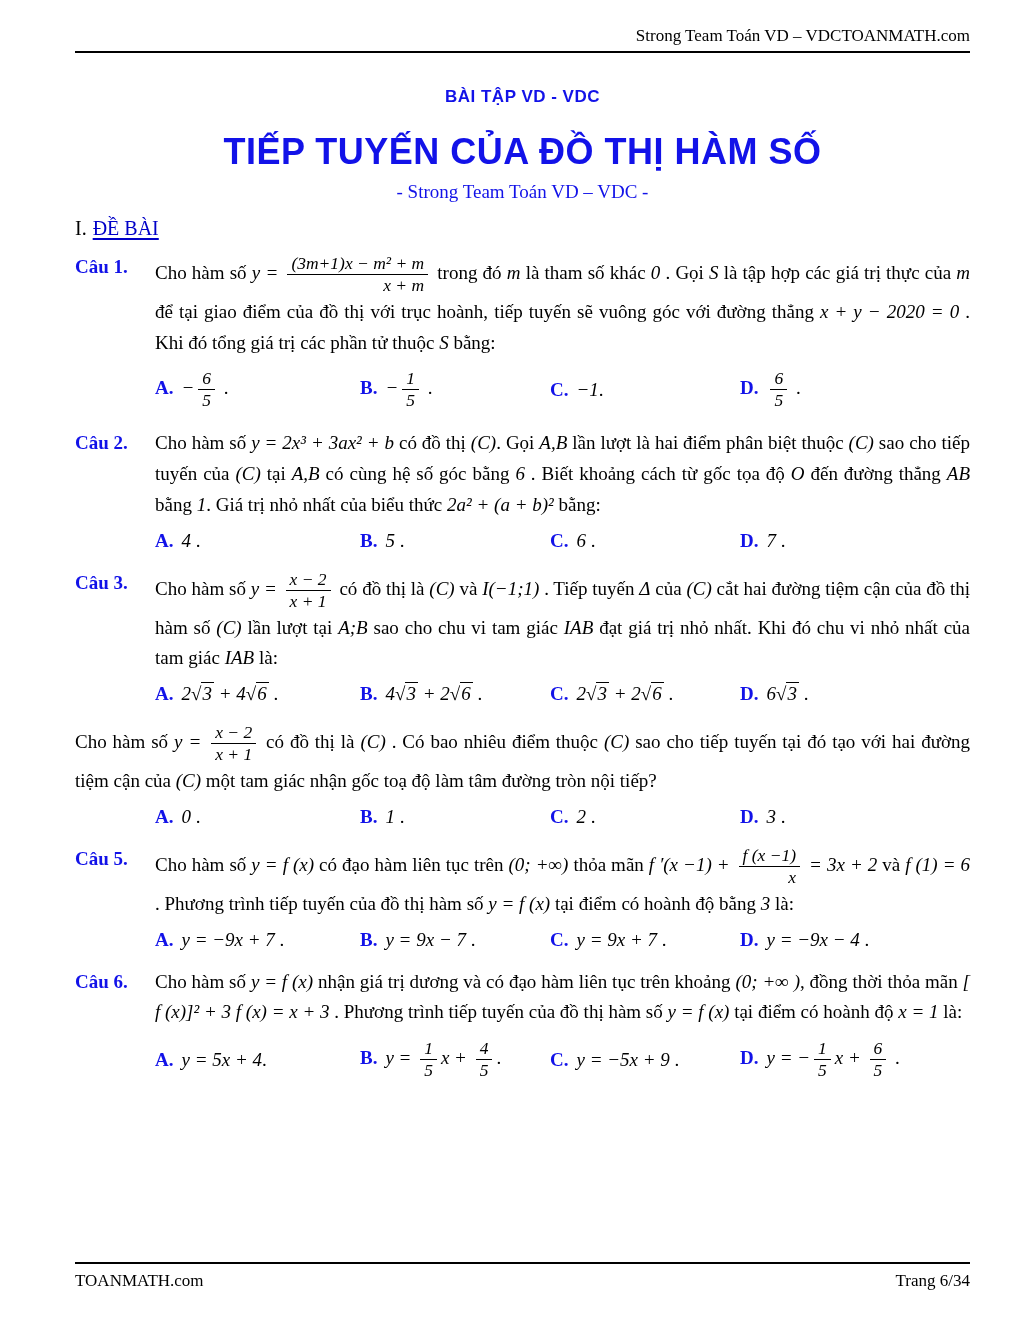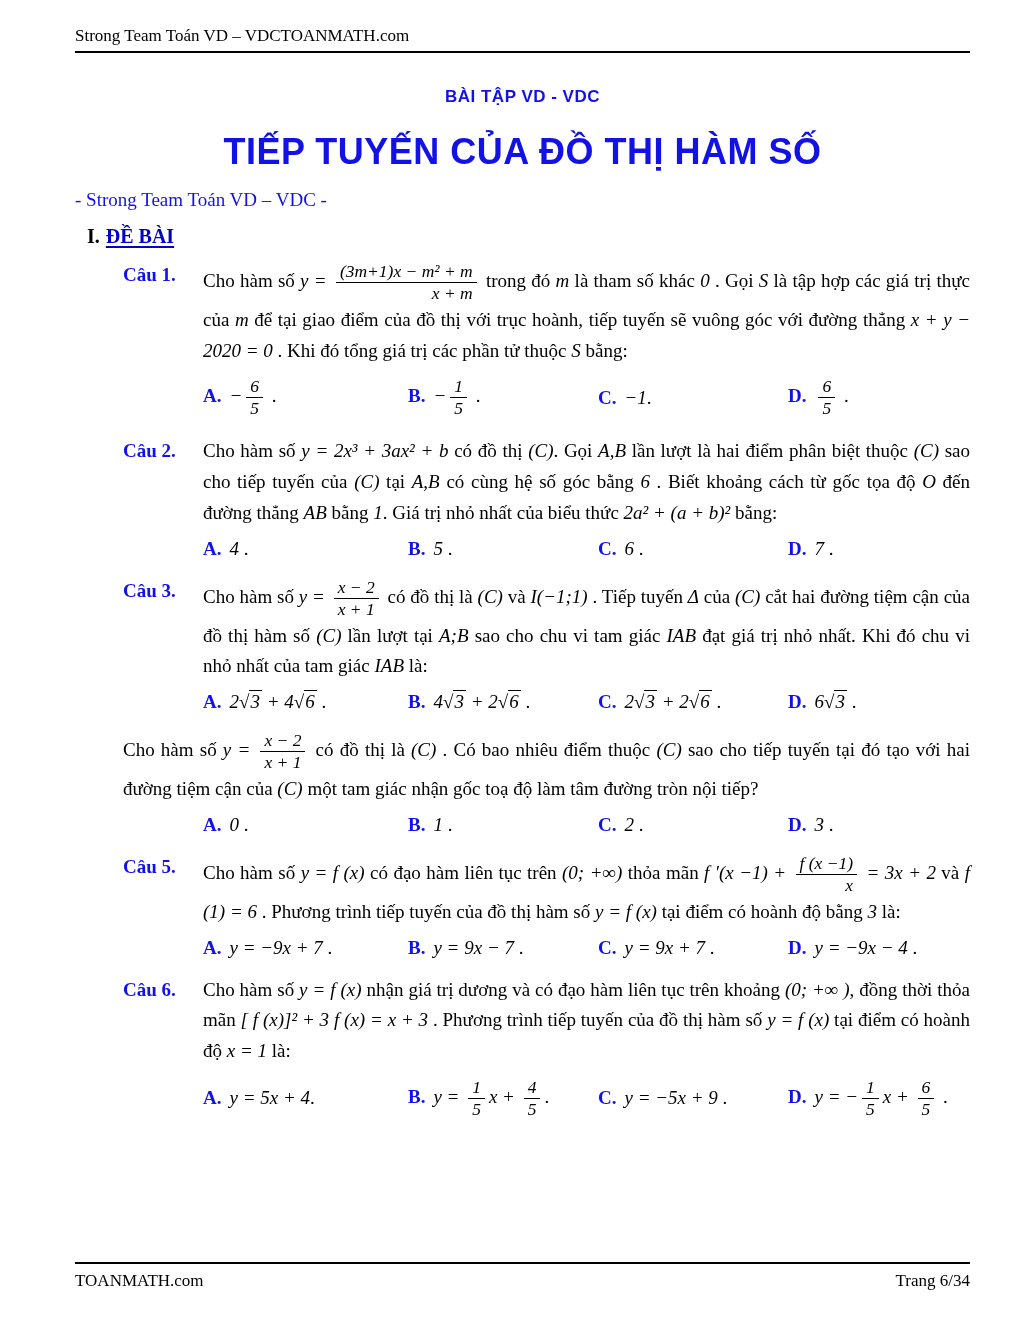--- a/index.html
+++ b/index.html
@@ -13,21 +13,21 @@
     padding: 26px 54px 0 75px;
     font-family: "Liberation Serif", serif;
     color: #000;
     overflow: hidden;
   }
   :root { --blue: #1212e8; }
 
   
   .hdr {
     display: flex;
-    justify-content: flex-start;
+    justify-content: flex-end;
     font-size: 17px;
     padding-bottom: 5px;
     border-bottom: 2px solid #000;
   }
   .ftr {
     position: absolute;
     left: 75px;
     right: 54px;
     top: 1262px;
     display: flex;
@@ -50,40 +50,40 @@
   .subtitle {
     margin: 24px 0 0 0;
     text-align: center;
     font-family: "Liberation Sans", sans-serif;
     font-weight: 800;
     font-size: 36px;
     color: var(--blue);
     letter-spacing: 0.5px;
   }
   .byline {
-    margin-top: 16px;
-    text-align: left;
+    margin-top: 8px;
+    text-align: center;
     font-size: 19px;
     color: var(--blue);
   }
   .section-heading {
-    margin: 14px 0 12px 12px;
+    margin: 14px 0 12px 0;
     font-size: 20px;
-    font-weight: bold;
+    font-weight: normal;
   }
   .sec-prefix { color: #000; margin-right: 6px; }
   .sec-label {
     color: #0000c8;
     text-decoration: underline;
     text-decoration-thickness: 2px;
     text-underline-offset: 3px;
   }
 
   
-  .question { margin-bottom: 16px; margin-left: 48px; }
+  .question { margin-bottom: 16px; }
   .q-row { display: flex; }
   .q-label {
     width: 80px;
     flex-shrink: 0;
     font-size: 19px;
     font-weight: bold;
     color: var(--blue);
     line-height: 1.62;
   }
   .q-body {

